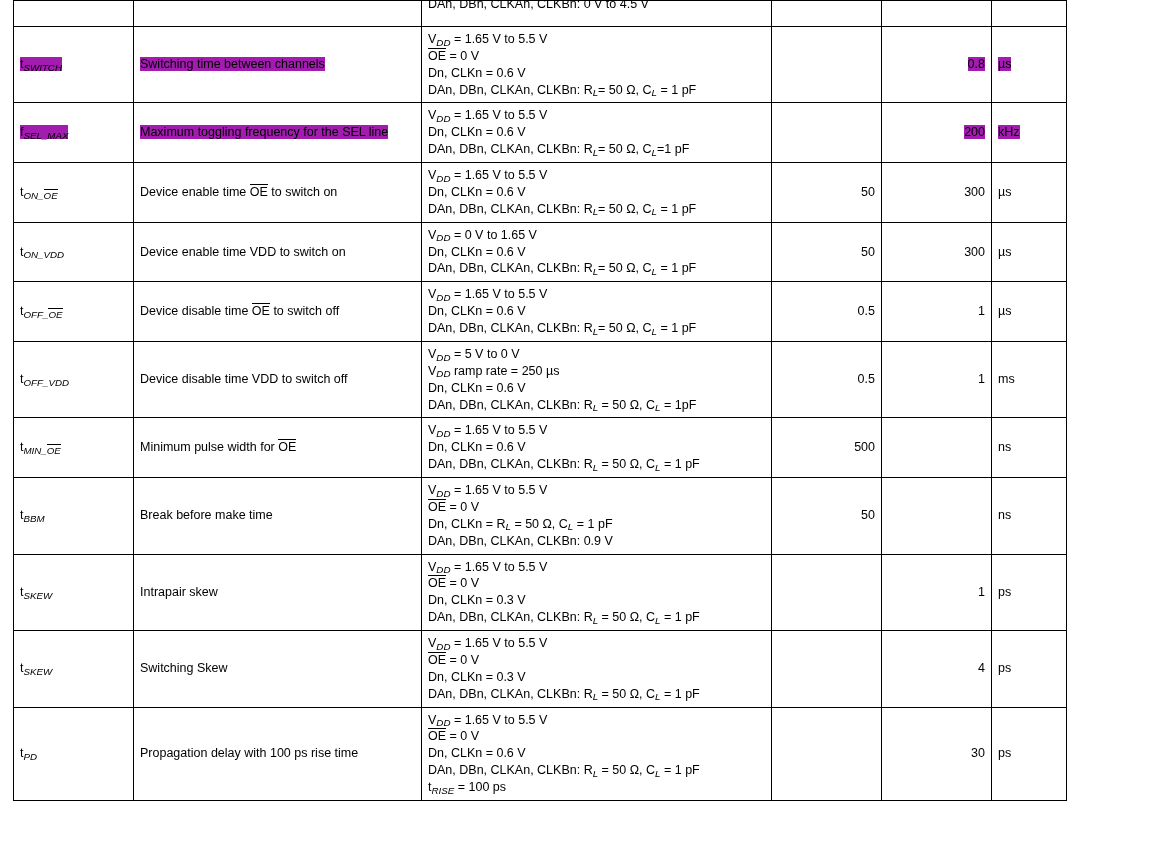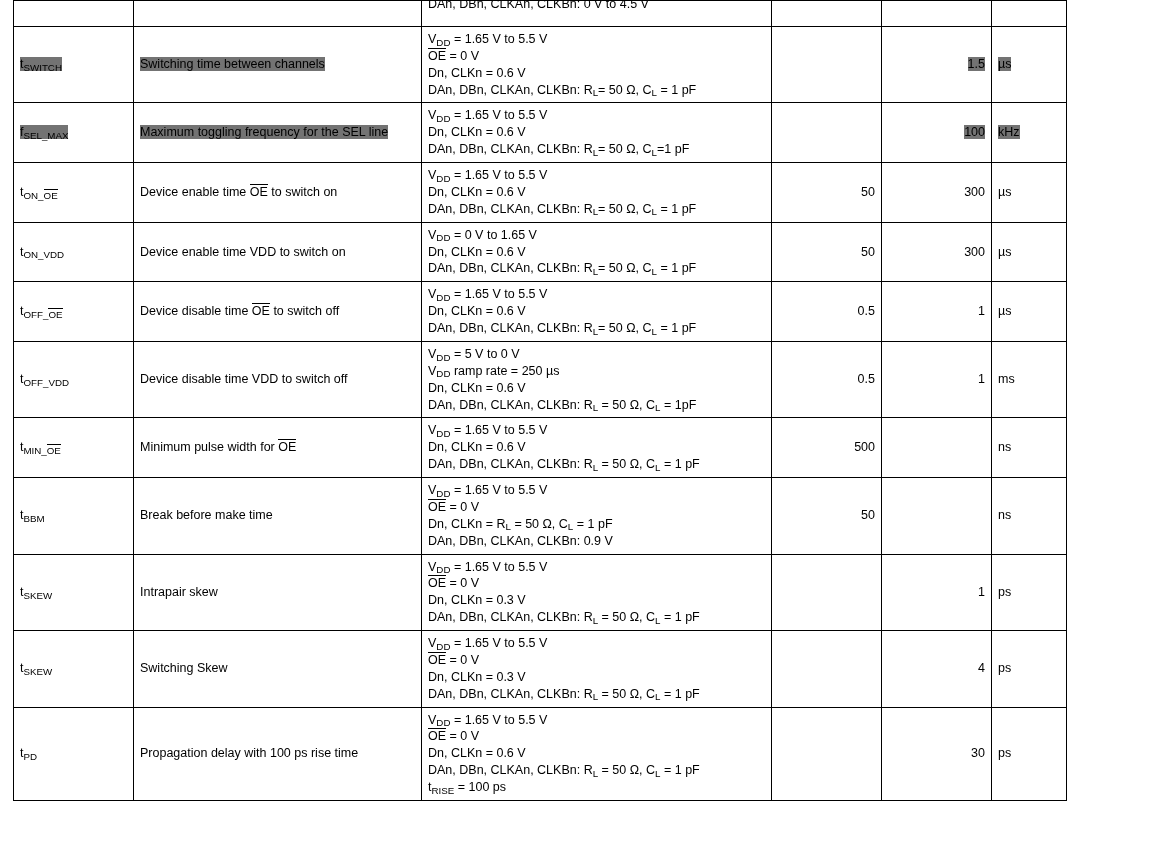--- a/index.html
+++ b/index.html
@@ -54,27 +54,28 @@
   }
   .cond div { white-space: nowrap; }
   .num {
     text-align: right;
     padding-right: 10px;
   }
   .unit {
     text-align: left;
   }
   .hl {
-    background: #737373;
+    background: #a21caf;
   }
   sub {
     font-size: 0.78em;
     vertical-align: baseline;
     position: relative;
     bottom: -0.28em;
+    font-style: italic;
   }
   .clip-top {
     height: 6px;
     overflow: hidden;
   }
   .clip-top td {
     padding: 0 6px;
     height: 6px;
     line-height: 6px;
     border-bottom: none;
@@ -114,33 +115,33 @@
         <tr>
           <td class="sym"><span class="hl">t<sub>SWITCH</sub></span></td>
           <td><span class="hl">Switching time between channels</span></td>
           <td class="cond">
             <div>V<sub>DD</sub> = 1.65 V to 5.5 V</div>
             <div><span style="border-top:1px solid #000;">OE</span> = 0 V</div>
             <div>Dn, CLKn = 0.6 V</div>
             <div>DAn, DBn, CLKAn, CLKBn:  R<sub>L</sub>= 50 Ω, C<sub>L</sub> = 1 pF</div>
           </td>
           <td class="num"></td>
-          <td class="num"><span class="hl">1.5</span></td>
+          <td class="num"><span class="hl">0.8</span></td>
           <td class="unit"><span class="hl">µs</span></td>
         </tr>
         <tr>
           <td class="sym"><span class="hl">f<sub>SEL_MAX</sub></span></td>
           <td><span class="hl">Maximum toggling frequency for the SEL line</span></td>
           <td class="cond">
             <div>V<sub>DD</sub> = 1.65 V to 5.5 V</div>
             <div>Dn, CLKn = 0.6 V</div>
             <div>DAn, DBn, CLKAn, CLKBn:  R<sub>L</sub>= 50 Ω, C<sub>L</sub>=1 pF</div>
           </td>
           <td class="num"></td>
-          <td class="num"><span class="hl">100</span></td>
+          <td class="num"><span class="hl">200</span></td>
           <td class="unit"><span class="hl">kHz</span></td>
         </tr>
         <tr>
           <td class="sym">t<sub>ON_<span style="border-top:1px solid #000;">OE</span></sub></td>
           <td>Device enable time <span style="border-top:1px solid #000;">OE</span> to switch on</td>
           <td class="cond">
             <div>V<sub>DD</sub> = 1.65 V to 5.5 V</div>
             <div>Dn, CLKn = 0.6 V</div>
             <div>DAn, DBn, CLKAn, CLKBn:  R<sub>L</sub>= 50 Ω, C<sub>L</sub> = 1 pF</div>
           </td>

